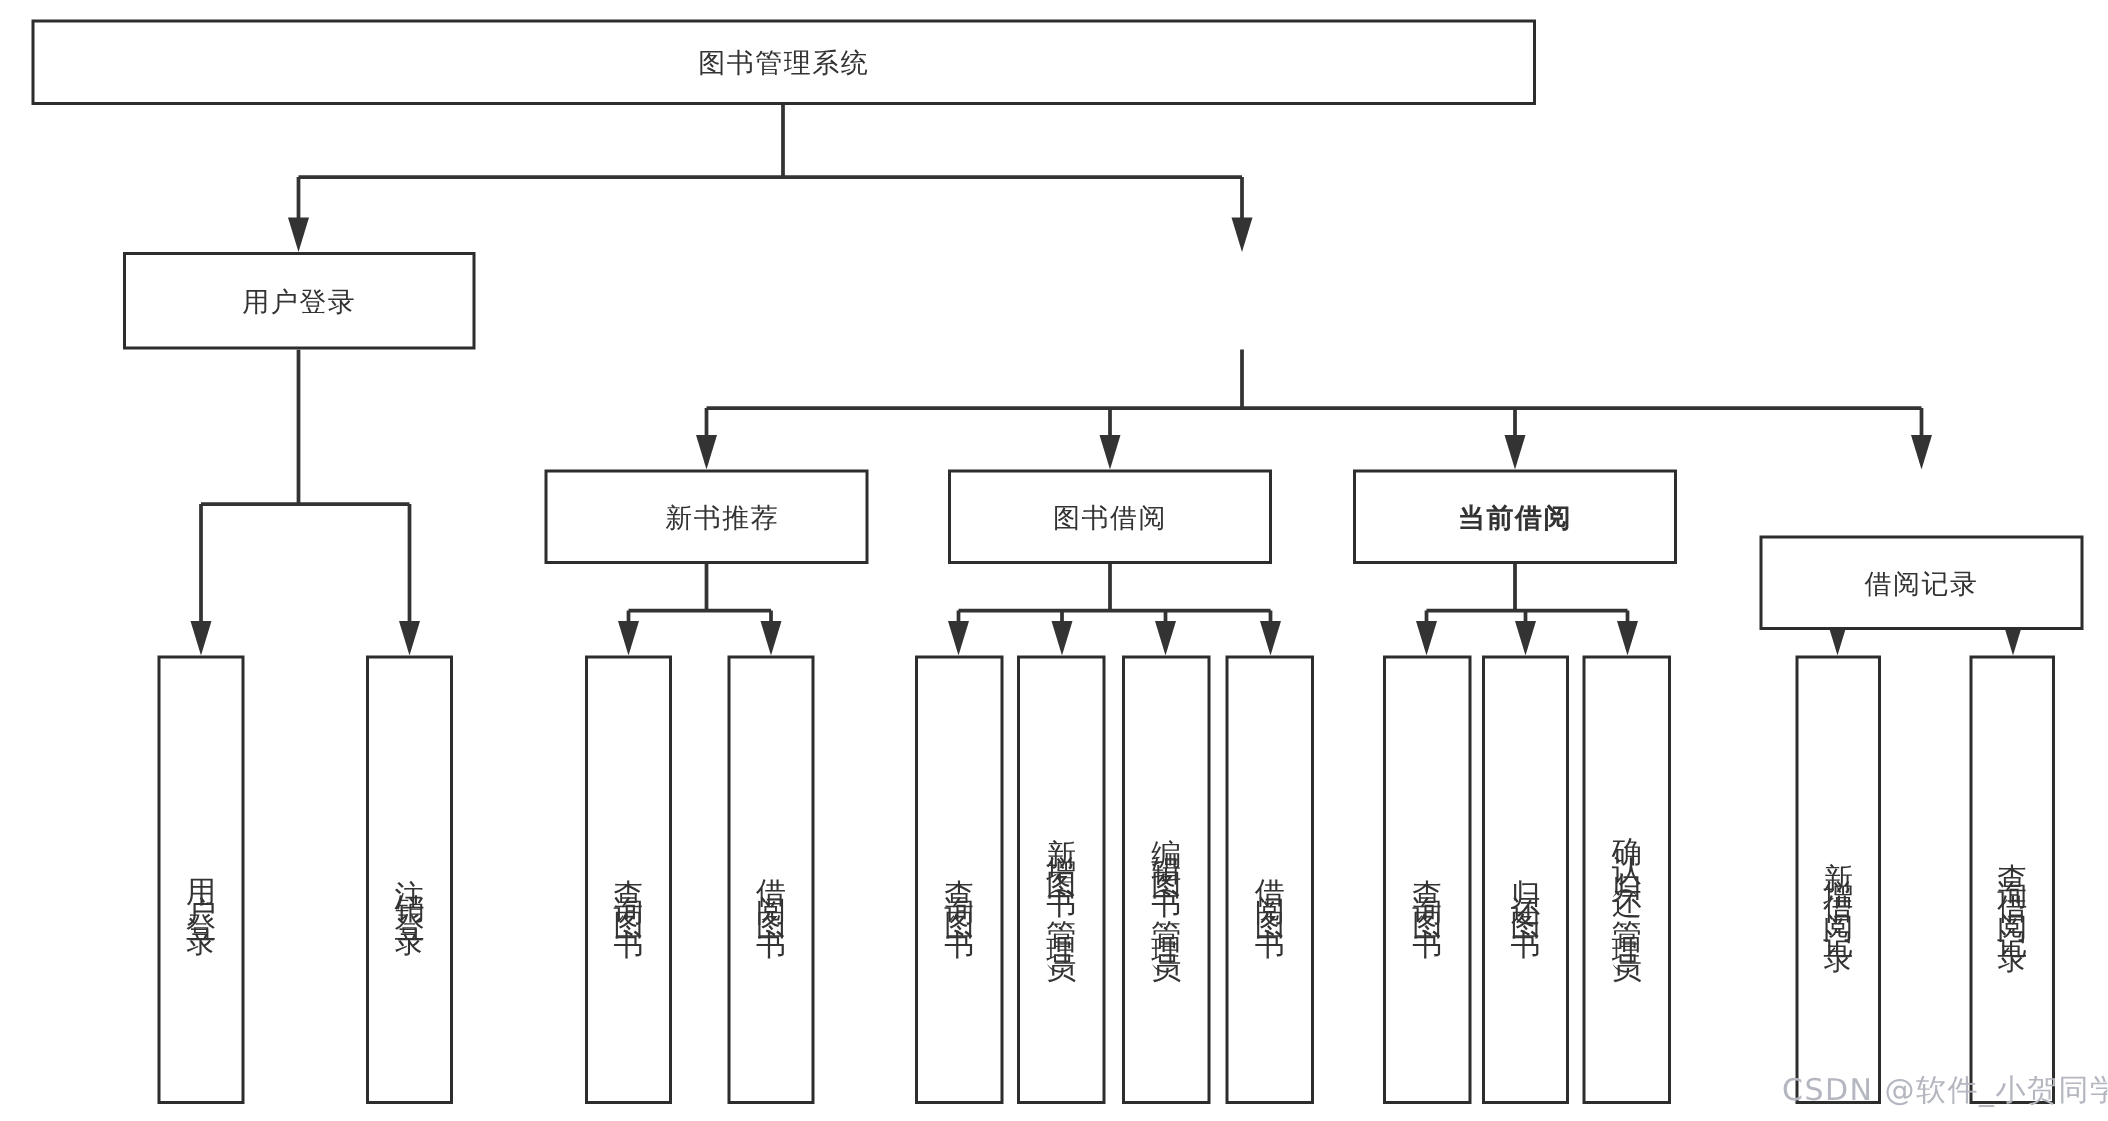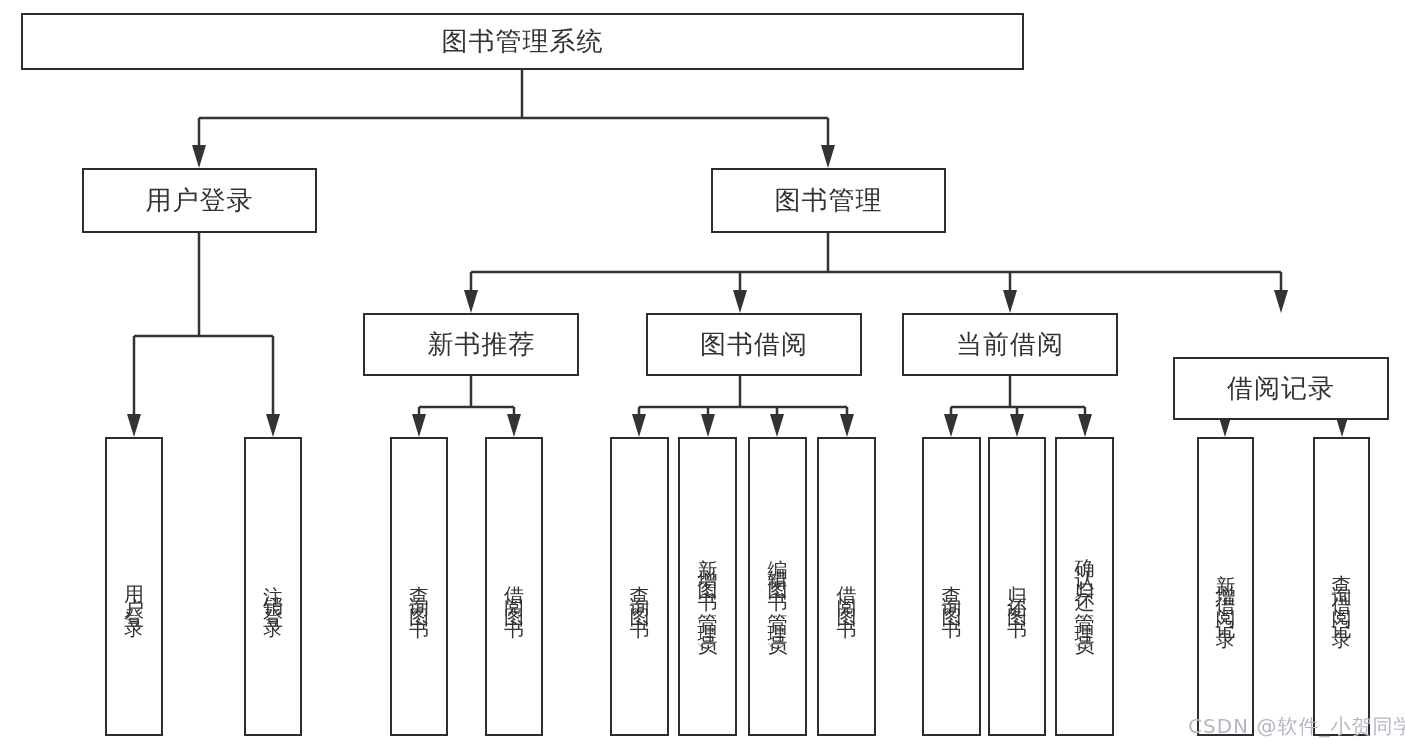--- a/index.html
+++ b/index.html
@@ -6,26 +6,26 @@
   .canvas{
     position:relative;width:1405px;height:747px;background:#ffffff;
     font-family:"DejaVu Sans",sans-serif;overflow:hidden;
   }
   .connectors{position:absolute;left:0;top:0;z-index:1;}
   .box{
     position:absolute;box-sizing:border-box;background:#ffffff;
     border:2px solid #2d2d2d;display:flex;align-items:center;justify-content:center;
     z-index:2;color:#333333;
   }
-  .hlabel{font-size:26px;letter-spacing:1px;}
+  .hlabel{font-size:18px;letter-spacing:1px;}
   .root{left:21px;top:13px;width:1003px;height:57px;}
   .n-user{left:82px;top:168px;width:235px;height:65px;}
   .n-mgmt{left:711px;top:168px;width:235px;height:65px;}
   .l3{top:313px;width:216px;height:63px;}
-  .l3a{left:363px;padding-left:21px;} .l3b{left:646px;} .l3c{left:902px;} .l3d{left:1173px;margin-top:44px;}
+  .l3a{left:363px;padding-left:21px;} .l3b{left:632px;} .l3c{left:902px;font-weight:bold;} .l3d{left:1173px;margin-top:44px;}
   .leaf{top:437px;width:58px;height:299px;}
   .vtext{
     writing-mode:vertical-rl;text-orientation:mixed;
     font-size:20px;letter-spacing:11px;line-height:1.05;
     margin-top:11px;white-space:nowrap;color:#333333;
   }
   .watermark{
     position:absolute;left:1188px;top:713px;z-index:10;
     font-size:20px;color:#b5b7c0;letter-spacing:1px;white-space:nowrap;
   }
@@ -101,23 +101,20 @@
     </g>
   </svg>
 
   <div class="box root">
     <span class="hlabel">图书管理系统</span>
   </div>
 
   <div class="box n-user">
     <span class="hlabel">用户登录</span>
   </div>
-  <div class="box n-mgmt">
-    <span class="hlabel">图书管理</span>
-  </div>
 
   <div class="box l3 l3a">
     <span class="hlabel">新书推荐</span>
   </div>
   <div class="box l3 l3b">
     <span class="hlabel">图书借阅</span>
   </div>
   <div class="box l3 l3c">
     <span class="hlabel">当前借阅</span>
   </div>

